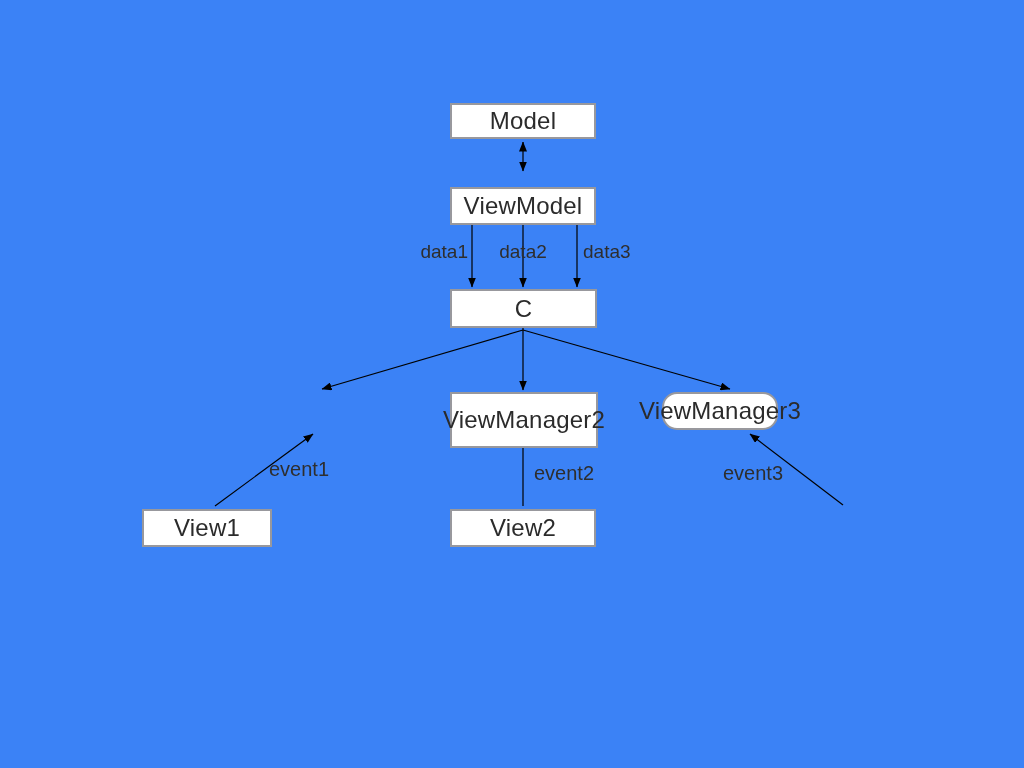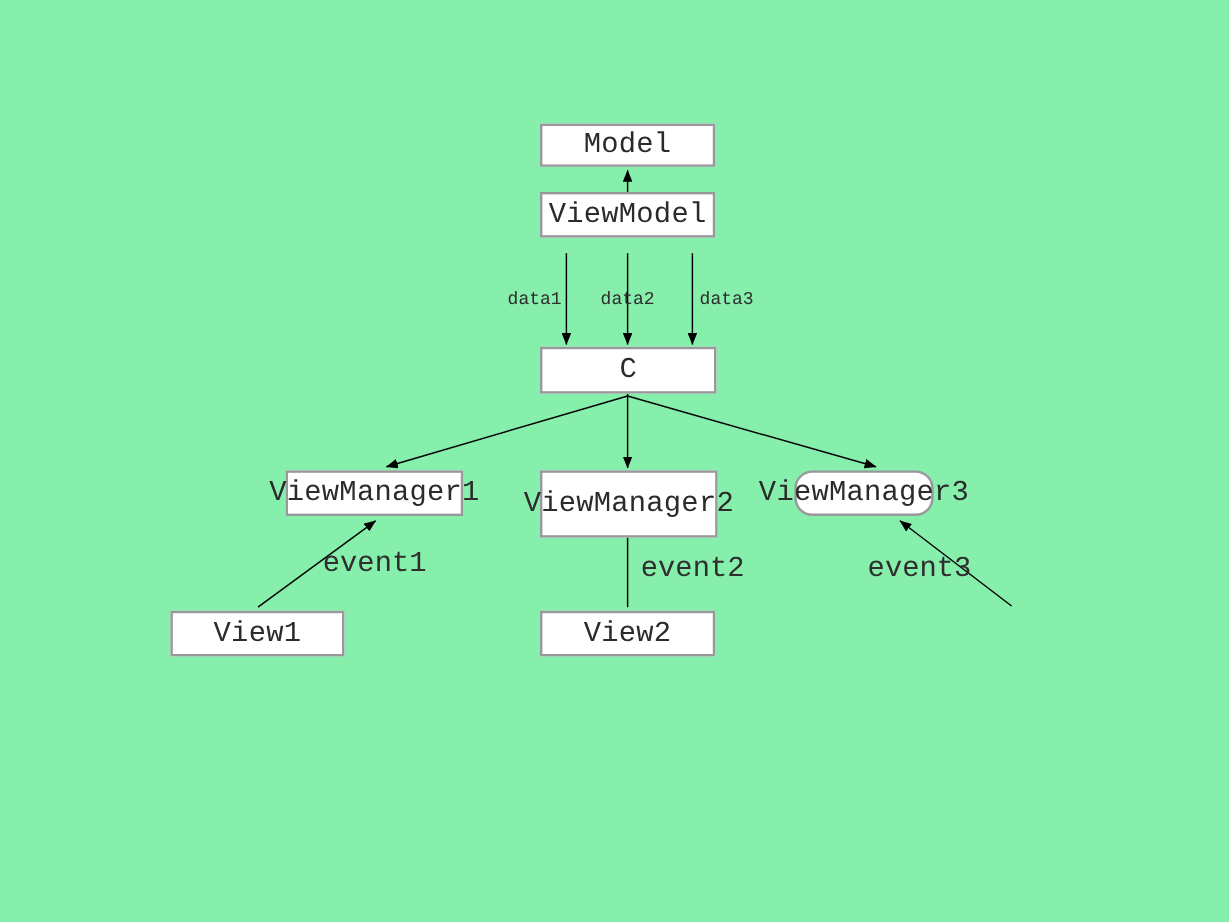--- a/index.html
+++ b/index.html
@@ -5,23 +5,22 @@
   html, body {
     margin: 0;
     padding: 0;
     background: #ffffff;
     font-family: "Liberation Sans", "DejaVu Sans", sans-serif;
   }
   #canvas {
     position: relative;
     width: 1024px;
     height: 768px;
-    background: #86efac;
+    background: #3b82f6;
     overflow: hidden;
-    font-family: Liberation Mono, monospace;
   }
   #edges {
     position: absolute;
     left: 0; top: 0;
     width: 1024px; height: 768px;
   }
   .node {
     position: absolute;
     box-sizing: border-box;
     background: #ffffff;
@@ -33,31 +32,31 @@
     color: #2b2b2b;
     letter-spacing: 0.2px;
     white-space: nowrap;
   }
   .edge-label {
     position: absolute;
     color: #2e2e2e;
     white-space: nowrap;
     line-height: 1;
   }
-  .data-label  { font-size: 15px; }
-  .event-label { font-size: 24px; }
+  .data-label  { font-size: 19px; }
+  .event-label { font-size: 20px; }
 
   
   #node-model        { left: 450px; top: 103px; width: 146px; height: 36px; }
-  #node-viewmodel    { left: 450px; top: 160px; width: 146px; height: 38px; }
+  #node-viewmodel    { left: 450px; top: 187px; width: 146px; height: 38px; }
   #node-c            { left: 450px; top: 289px; width: 147px; height: 39px; }
   #node-viewmanager1 { left: 238px; top: 392px; width: 148px; height: 38px; }
   #node-viewmanager2 { left: 450px; top: 392px; width: 148px; height: 56px; }
   #node-viewmanager3 { left: 662px; top: 392px; width: 116px; height: 38px; border-radius: 15px; }
-  #node-view1        { left: 142px; top: 509px; width: 145px; height: 38px; }
+  #node-view1        { left: 142px; top: 509px; width: 130px; height: 38px; }
   #node-view2        { left: 450px; top: 509px; width: 146px; height: 38px; }
   #node-view3        { left: 758px; top: 509px; width: 147px; height: 38px; }
 
   
   #label-data1  { left: 408px; top: 242px; width: 60px; text-align: right; }
   #label-data2  { left: 523px; top: 242px; transform: translateX(-50%); }
   #label-data3  { left: 583px; top: 242px; }
   #label-event1 { left: 269px; top: 459px; }
   #label-event2 { left: 534px; top: 463px; }
   #label-event3 { left: 723px; top: 463px; width: 60px; text-align: center; }
@@ -93,23 +92,20 @@
 
   <div class="node" id="node-model">
     <span>Model</span>
   </div>
   <div class="node" id="node-viewmodel">
     <span>ViewModel</span>
   </div>
   <div class="node" id="node-c">
     <span>C</span>
   </div>
-  <div class="node" id="node-viewmanager1">
-    <span>ViewManager1</span>
-  </div>
   <div class="node" id="node-viewmanager2">
     <span>ViewManager2</span>
   </div>
   <div class="node" id="node-viewmanager3">
     <span>ViewManager3</span>
   </div>
   <div class="node" id="node-view1">
     <span>View1</span>
   </div>
   <div class="node" id="node-view2">

